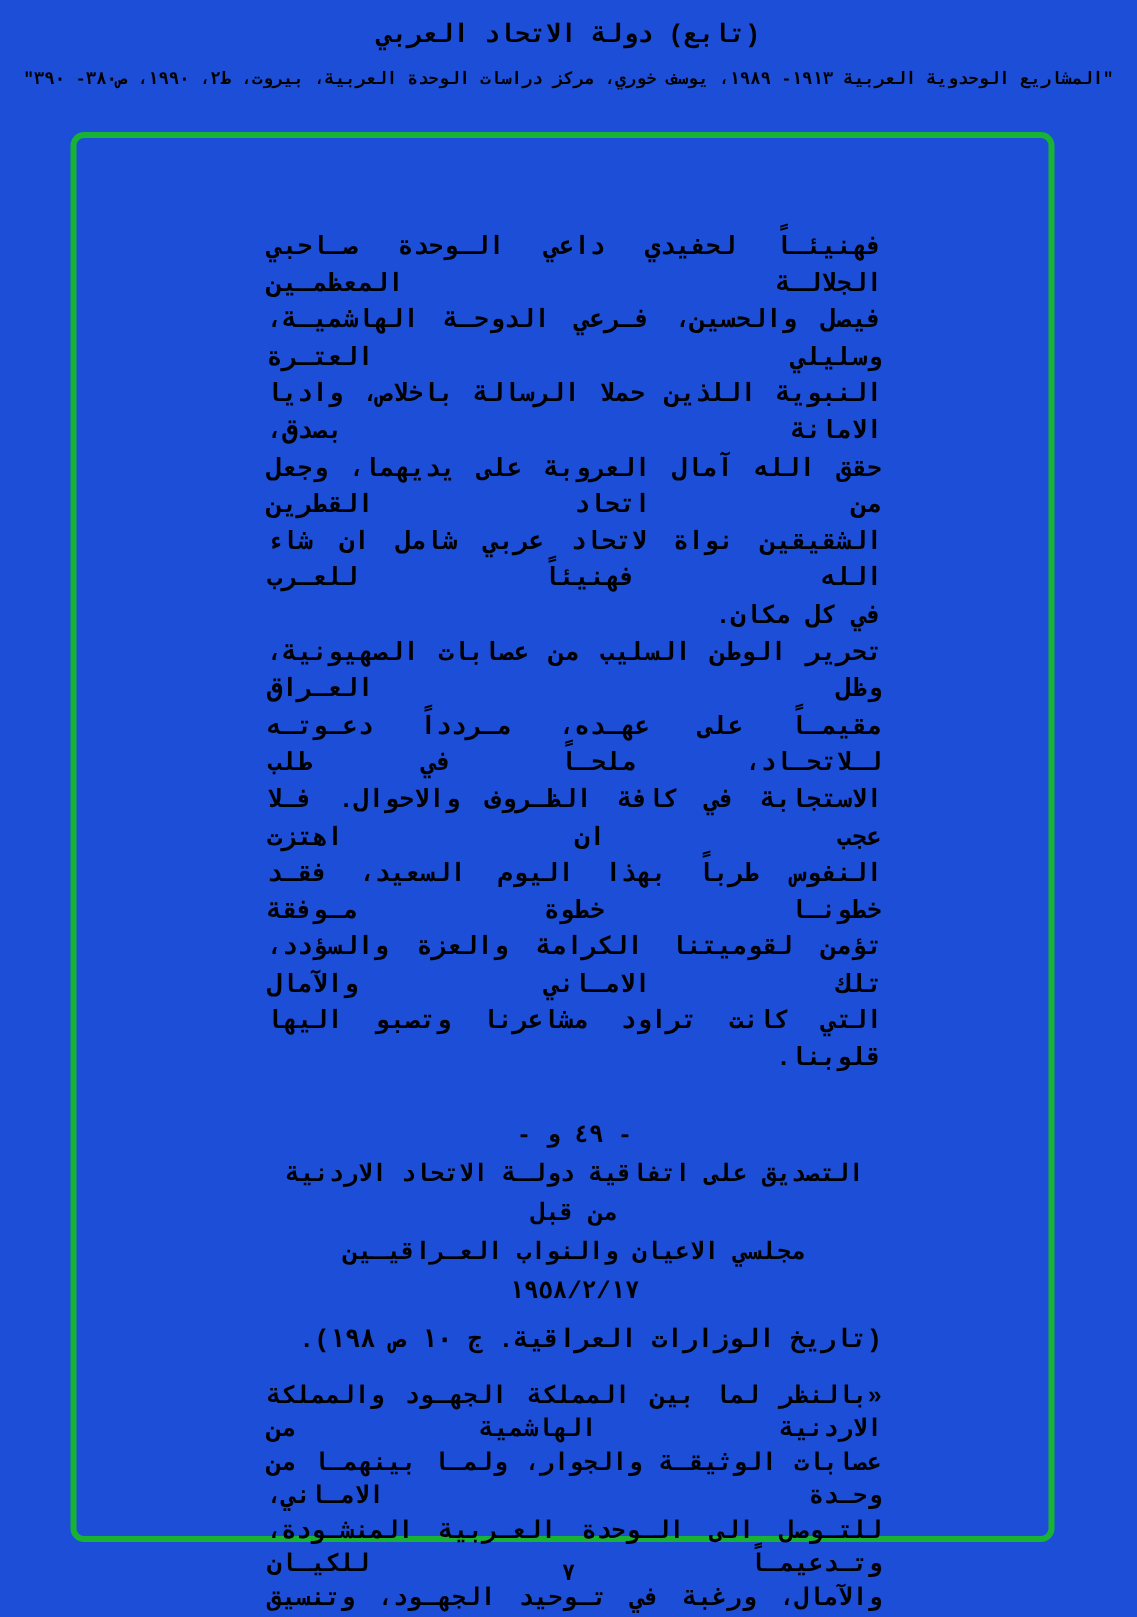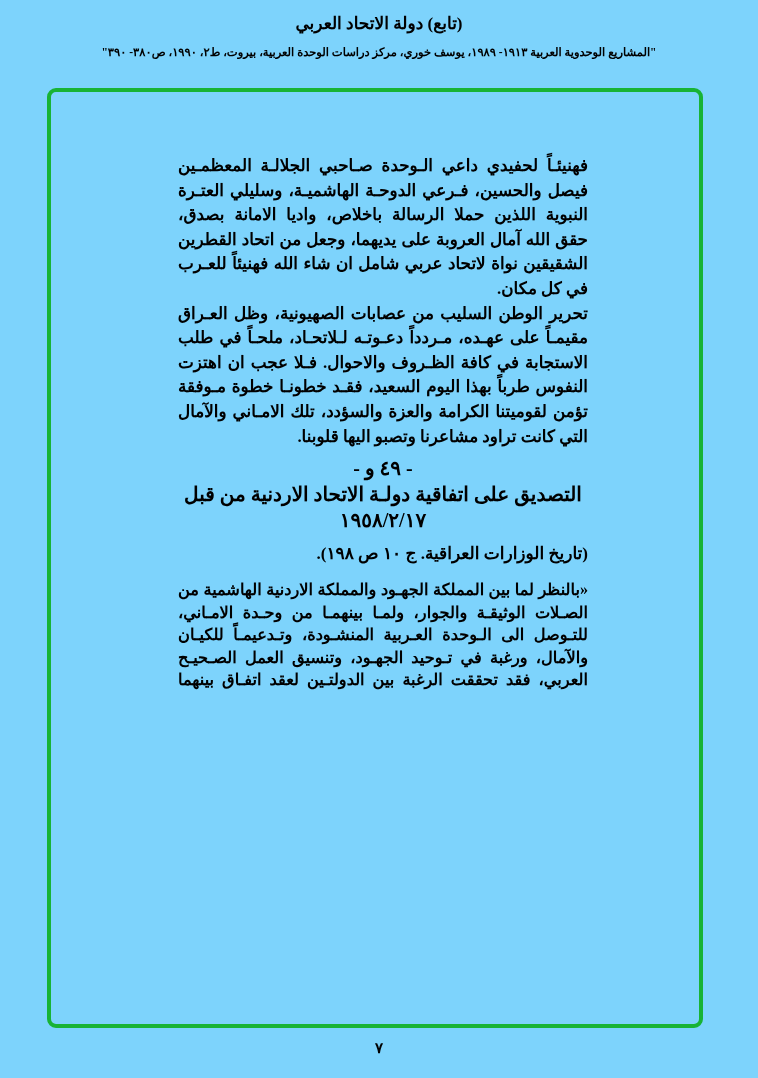--- a/index.html
+++ b/index.html
@@ -1,21 +1,21 @@
 <!DOCTYPE html>
 <html lang="ar"><head>
 <meta charset="utf-8">
 <style>
   html,body { margin:0; padding:0; background:#fff; }
   .page {
     position:relative;
     width:758px; height:1078px;
-    background:#7dd3fc;
+    background:#1d4ed8;
     color:#000;
-    font-family:Liberation Serif, serif;
+    font-family:Liberation Mono, monospace;
     overflow:hidden;
   }
   .header-title {
     position:absolute; top:13px; left:0; width:100%;
     direction:rtl; text-align:center;
     font-size:17px; font-weight:bold;
   }
   .header-citation {
     position:absolute; top:45px; left:0; width:100%;
     direction:rtl; text-align:center;
@@ -32,22 +32,22 @@
     position:absolute; top:154px; left:178px; width:410px;
     direction:rtl; font-weight:bold;
   }
   .block { margin:0; }
   .block.body { font-size:16.8px; line-height:24.6px; }
   .block.body .line { text-align:justify; text-align-last:justify; }
   .block.body .line.last { text-align-last:right; }
   
   .textblock .block:nth-child(n+5) { font-size:16.2px; line-height:22.5px; }
   .block.heading {
-    margin:6px 0 4px 0;
-    font-size:20px; line-height:26px;
+    margin:24px 0 4px 0;
+    font-size:16px; line-height:26px;
   }
   .block.heading .line { text-align:center; text-align-last:center; }
   .block.source { margin:9px 0 13px 0; font-size:17px; line-height:24px; }
   .block.source .line { text-align:right; text-align-last:right; }
   .pagenum {
     position:absolute; top:1039px; left:0; width:100%;
     text-align:center; font-size:15px; font-weight:bold;
   }
 </style>
 </head>
@@ -70,27 +70,28 @@
         <div class="line">تحرير الوطن السليب من عصابات الصهيونية، وظل العـراق</div>
         <div class="line">مقيمـاً على عهـده، مـردداً دعـوتـه لـلاتحـاد، ملحـاً في طلب</div>
         <div class="line">الاستجابة في كافة الظـروف والاحوال. فـلا عجب ان اهتزت</div>
         <div class="line">النفوس طرباً بهذا اليوم السعيد، فقـد خطونـا خطوة مـوفقة</div>
         <div class="line">تؤمن لقوميتنا الكرامة والعزة والسؤدد، تلك الامـاني والآمال</div>
         <div class="line last">التي كانت تراود مشاعرنا وتصبو اليها قلوبنا.</div>
       </div>
       <div class="block heading">
         <div class="line">- ٤٩ و -</div>
         <div class="line">التصديق على اتفاقية دولـة الاتحاد الاردنية من قبل</div>
+        <div class="line">مجلسي الاعيان والنواب العـراقيـين</div>
         <div class="line last">١٩٥٨/٢/١٧</div>
       </div>
       <div class="block source">
         <div class="line last">(تاريخ الوزارات العراقية. ج ١٠ ص ١٩٨).</div>
       </div>
       <div class="block body">
         <div class="line">«بالنظر لما بين المملكة الجهـود والمملكة الاردنية الهاشمية من</div>
-        <div class="line">الصـلات الوثيقـة والجوار، ولمـا بينهمـا من وحـدة الامـاني،</div>
+        <div class="line">عصابات الوثيقـة والجوار، ولمـا بينهمـا من وحـدة الامـاني،</div>
         <div class="line">للتـوصل الى الـوحدة العـربية المنشـودة، وتـدعيمـاً للكيـان</div>
         <div class="line">والآمال، ورغبة في تـوحيد الجهـود، وتنسيق العمل الصـحيـح</div>
         <div class="line">العربي، فقد تحققت الرغبة بين الدولتـين لعقد اتفـاق بينهما</div>
       </div>
     </div>
   <div class="pagenum">٧</div>
 </div>
 
 </body></html>

